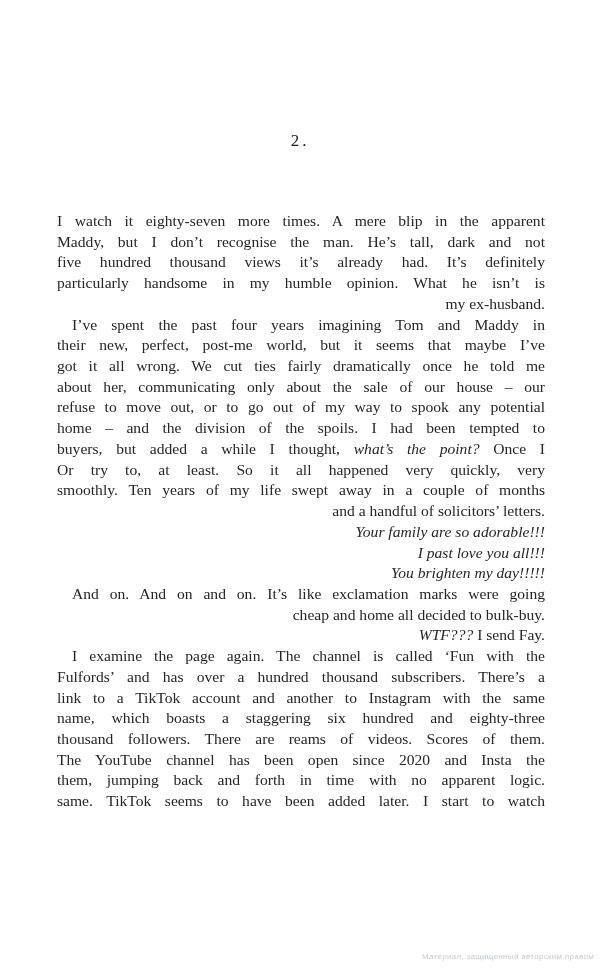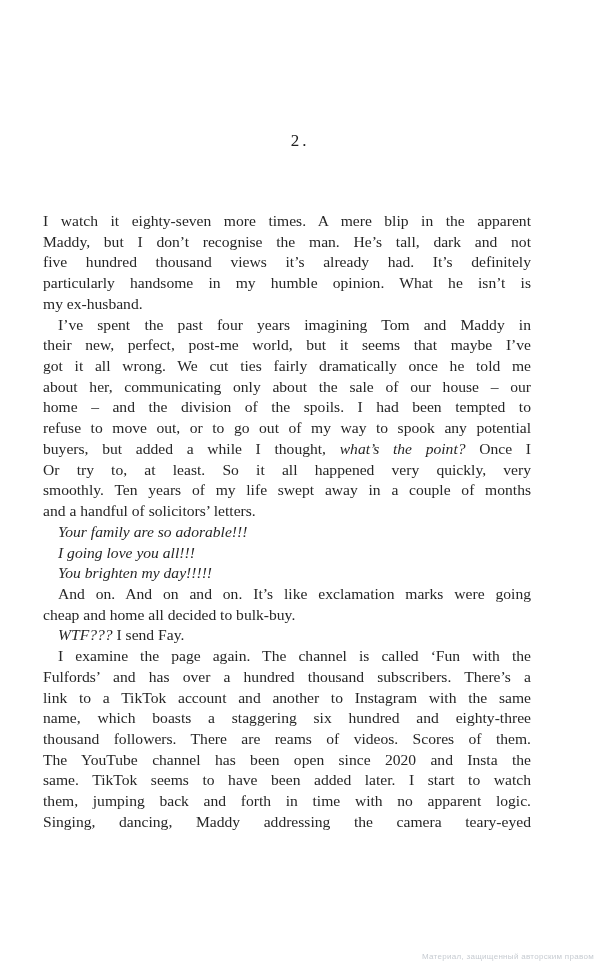--- a/index.html
+++ b/index.html
@@ -20,29 +20,29 @@
     top: 131px;
     left: 0;
     width: 100%;
     text-align: center;
     font-size: 17px;
     letter-spacing: 3px;
     color: #202020;
   }
   .text-block {
     position: absolute;
-    left: 43px;
+    left: 57px;
     top: 211px;
     width: 488px;
     font-size: 15.6px;
     line-height: 20.72px;
     color: #262626;
   }
   .para { margin: 0; padding: 0; }
-  .line { text-align: left; }
+  .line { text-align: right; }
   .line.just {
     text-align: justify;
     text-align-last: justify;
   }
   .line.indent { text-indent: 15px; }
   .line em { font-style: italic; }
   .watermark {
     position: absolute;
     right: 6px;
     bottom: 8px;
@@ -65,50 +65,49 @@
         <div class="line just"><span>Maddy, but I don’t recognise the man. He’s tall, dark and not</span></div>
         <div class="line just"><span>five hundred thousand views it’s already had. It’s definitely</span></div>
         <div class="line just"><span>particularly handsome in my humble opinion. What he isn’t is</span></div>
         <div class="line"><span>my ex-husband.</span></div>
       </div>
       <div class="para">
         <div class="line just indent"><span>I’ve spent the past four years imagining Tom and Maddy in</span></div>
         <div class="line just"><span>their new, perfect, post-me world, but it seems that maybe I’ve</span></div>
         <div class="line just"><span>got it all wrong. We cut ties fairly dramatically once he told me</span></div>
         <div class="line just"><span>about her, communicating only about the sale of our house – our</span></div>
+        <div class="line just"><span>refuse to move out, or to go out of my way to spook any potential</span></div>
         <div class="line just"><span>home – and the division of the spoils. I had been tempted to</span></div>
-        <div class="line just"><span>refuse to move out, or to go out of my way to spook any potential</span></div>
         <div class="line just"><span>buyers, but added a while I thought, </span><em>what’s the point?</em><span> Once I</span></div>
         <div class="line just"><span>Or try to, at least. So it all happened very quickly, very</span></div>
         <div class="line just"><span>smoothly. Ten years of my life swept away in a couple of months</span></div>
         <div class="line"><span>and a handful of solicitors’ letters.</span></div>
       </div>
       <div class="para">
         <div class="line indent"><em>Your family are so adorable!!!</em></div>
       </div>
       <div class="para">
-        <div class="line indent"><em>I going love you all!!!</em></div>
+        <div class="line indent"><em>I past love you all!!!</em></div>
       </div>
       <div class="para">
         <div class="line indent"><em>You brighten my day!!!!!</em></div>
       </div>
       <div class="para">
         <div class="line just indent"><span>And on. And on and on. It’s like exclamation marks were going</span></div>
         <div class="line"><span>cheap and home all decided to bulk-buy.</span></div>
       </div>
       <div class="para">
         <div class="line indent"><em>WTF???</em><span> I send Fay.</span></div>
       </div>
       <div class="para">
         <div class="line just indent"><span>I examine the page again. The channel is called ‘Fun with the</span></div>
         <div class="line just"><span>Fulfords’ and has over a hundred thousand subscribers. There’s a</span></div>
         <div class="line just"><span>link to a TikTok account and another to Instagram with the same</span></div>
         <div class="line just"><span>name, which boasts a staggering six hundred and eighty-three</span></div>
         <div class="line just"><span>thousand followers. There are reams of videos. Scores of them.</span></div>
         <div class="line just"><span>The YouTube channel has been open since 2020 and Insta the</span></div>
+        <div class="line just"><span>them, jumping back and forth in time with no apparent logic.</span></div>
         <div class="line just"><span>same. TikTok seems to have been added later. I start to watch</span></div>
-        <div class="line just"><span>them, jumping back and forth in time with no apparent logic.</span></div>
-        <div class="line just"><span>Singing, dancing, Maddy addressing the camera teary-eyed</span></div>
       </div>
     </div>
 
   <div class="watermark">Материал, защищенный авторским правом</div>
 </div>
 
 </body></html>

